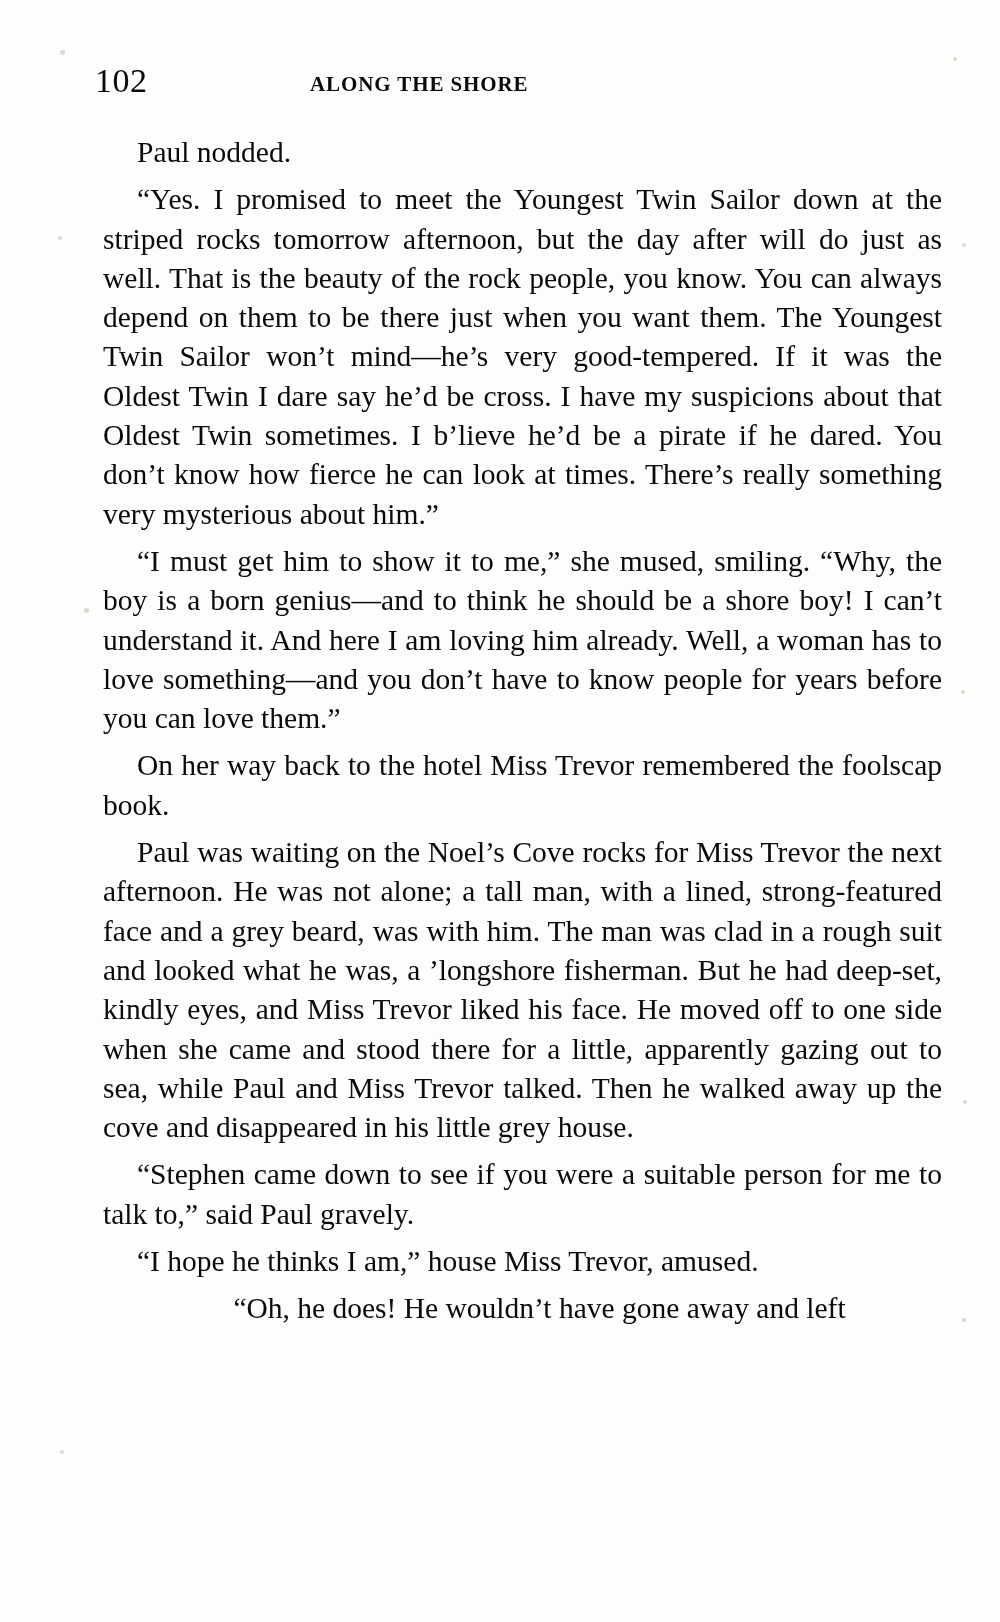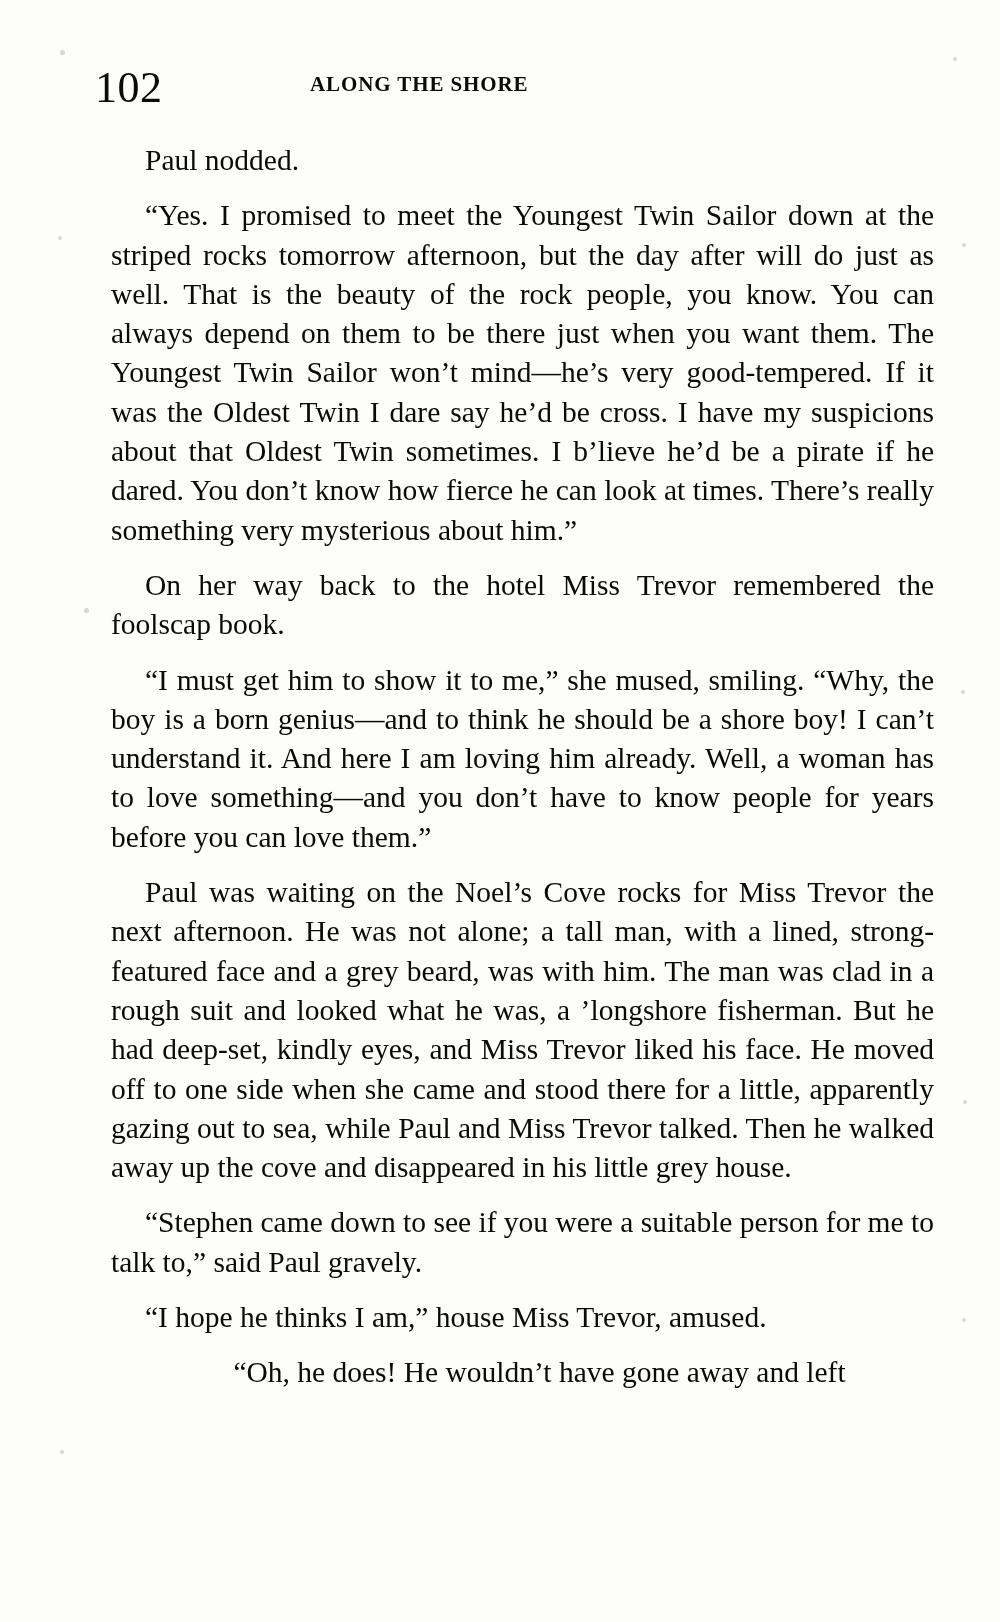--- a/index.html
+++ b/index.html
@@ -26,21 +26,21 @@
     position: absolute;
     left: 95px;
     top: 62px;
     width: 845px;
     height: 40px;
   }
   .folio {
     position: absolute;
     left: 0;
     top: 0;
-    font-size: 44px;
+    font-size: 34px;
     letter-spacing: 0.5px;
     font-family: "Liberation Serif", serif;
   }
   .running-head {
     position: absolute;
     left: 215px;
     top: 10px;
     width: 500px;
     text-align: left;
     font-size: 21px;
@@ -52,21 +52,21 @@
     position: absolute;
     left: 95px;
     top: 125px;
     width: 855px;
     font-size: 29.5px;
     line-height: 39.3px;
     text-align: justify;
     font-family: "Liberation Serif", serif;
   }
   .body-text p {
-    margin: 16px;
+    margin: 8px;
     text-indent: 34px;
     text-align: justify;
   }
   .body-text p.last {
     text-align: center;
   }
   
   .speck {
     position: absolute;
     background: #b9b9b4;
@@ -80,22 +80,22 @@
 <div class="page">
 
   <div class="header-row">
     <div class="folio">102</div>
     <div class="running-head">ALONG THE SHORE</div>
   </div>
 
   <div class="body-text">
     <p>Paul nodded.</p>
     <p>“Yes. I promised to meet the Youngest Twin Sailor down at the striped rocks tomorrow afternoon, but the day after will do just as well. That is the beauty of the rock people, you know. You can always depend on them to be there just when you want them. The Youngest Twin Sailor won’t mind—he’s very good-tempered. If it was the Oldest Twin I dare say he’d be cross. I have my suspicions about that Oldest Twin sometimes. I b’lieve he’d be a pirate if he dared. You don’t know how fierce he can look at times. There’s really something very mysterious about him.”</p>
+    <p>“I must get him to show it to me,” she mused, smiling. “Why, the boy is a born genius—and to think he should be a shore boy! I can’t understand it. And here I am loving him already. Well, a woman has to love something—and you don’t have to know people for years before you can love them.”</p>
     <p>On her way back to the hotel Miss Trevor remembered the foolscap book.</p>
-    <p>“I must get him to show it to me,” she mused, smiling. “Why, the boy is a born genius—and to think he should be a shore boy! I can’t understand it. And here I am loving him already. Well, a woman has to love something—and you don’t have to know people for years before you can love them.”</p>
     <p>Paul was waiting on the Noel’s Cove rocks for Miss Trevor the next afternoon. He was not alone; a tall man, with a lined, strong-featured face and a grey beard, was with him. The man was clad in a rough suit and looked what he was, a ’longshore fisherman. But he had deep-set, kindly eyes, and Miss Trevor liked his face. He moved off to one side when she came and stood there for a little, apparently gazing out to sea, while Paul and Miss Trevor talked. Then he walked away up the cove and disappeared in his little grey house.</p>
     <p>“Stephen came down to see if you were a suitable person for me to talk to,” said Paul gravely.</p>
     <p>“I hope he thinks I am,” house Miss Trevor, amused.</p>
     <p class="last">“Oh, he does! He wouldn’t have gone away and left</p>
   </div>
 
   <span class="speck" style="left:60px; top:50px; width:5px; height:5px;"></span>
   <span class="speck" style="left:953px; top:57px; width:4px; height:4px;"></span>
   <span class="speck" style="left:58px; top:236px; width:4px; height:4px;"></span>
   <span class="speck" style="left:962px; top:243px; width:4px; height:4px;"></span>

